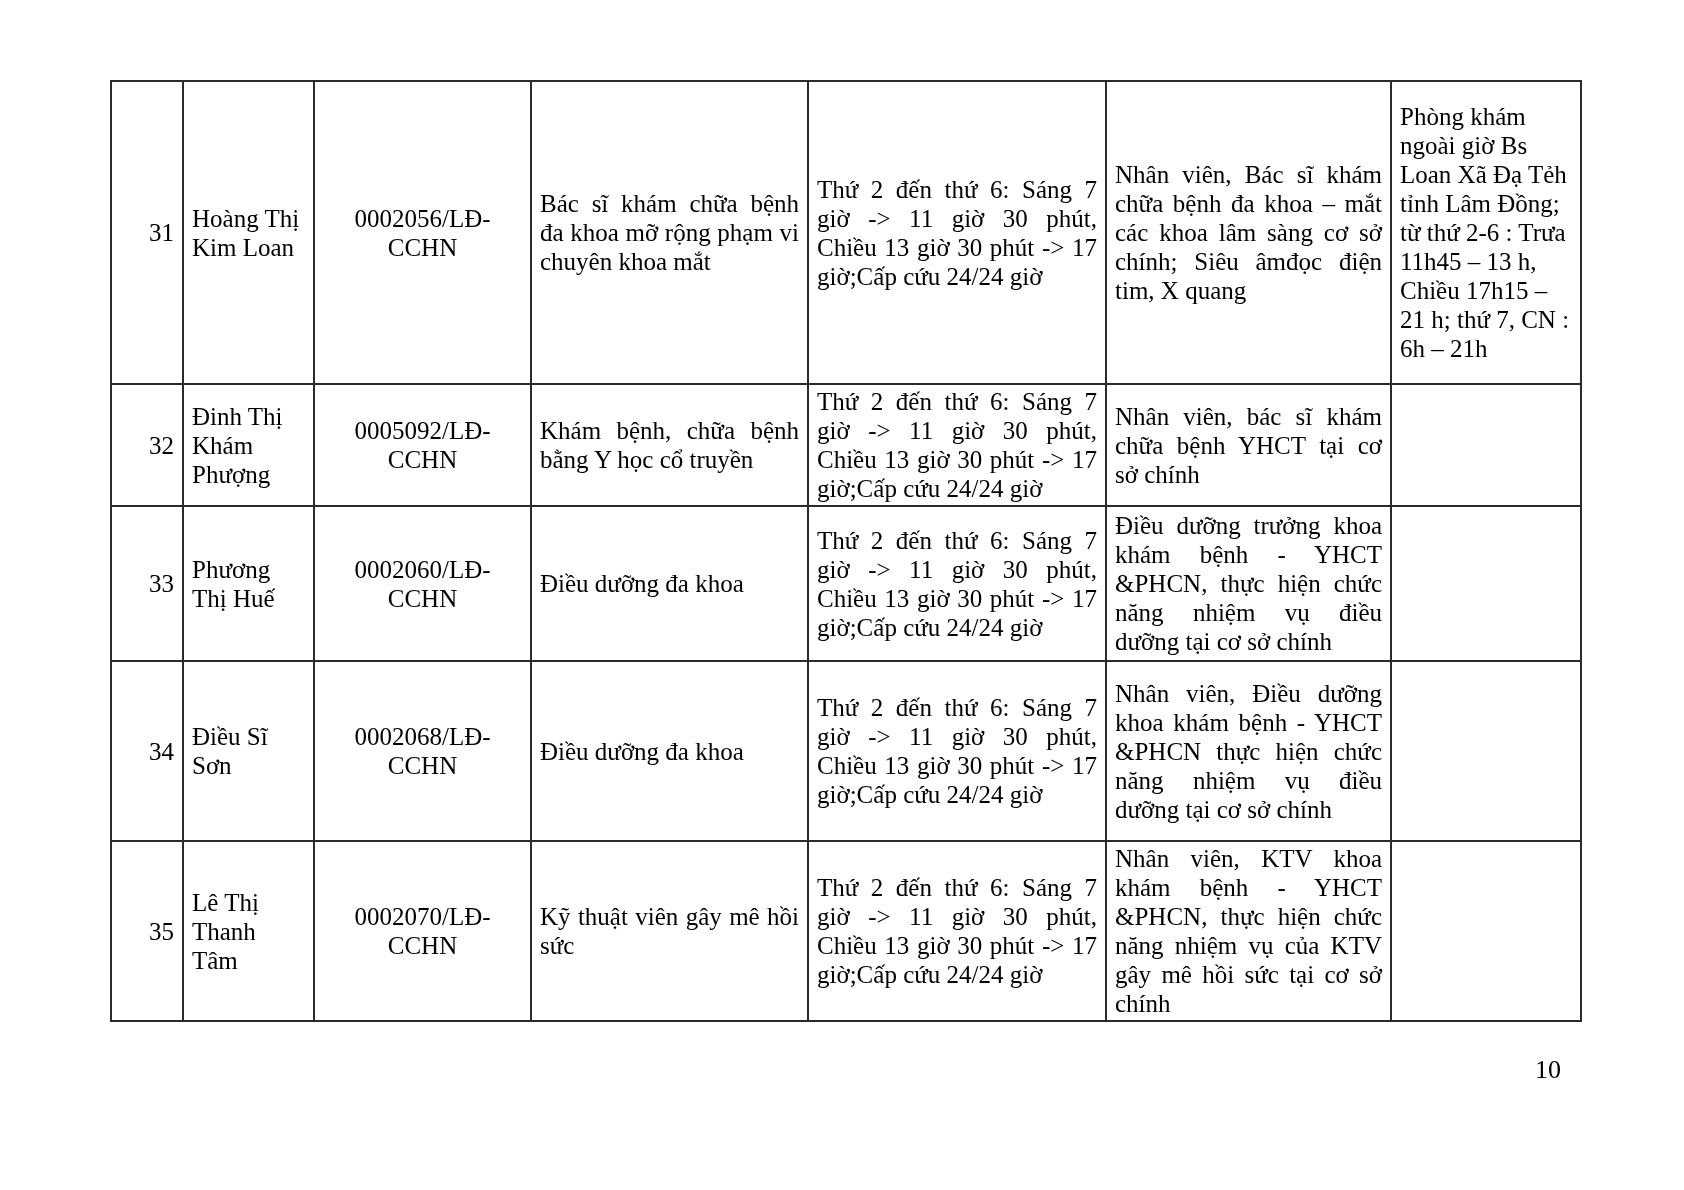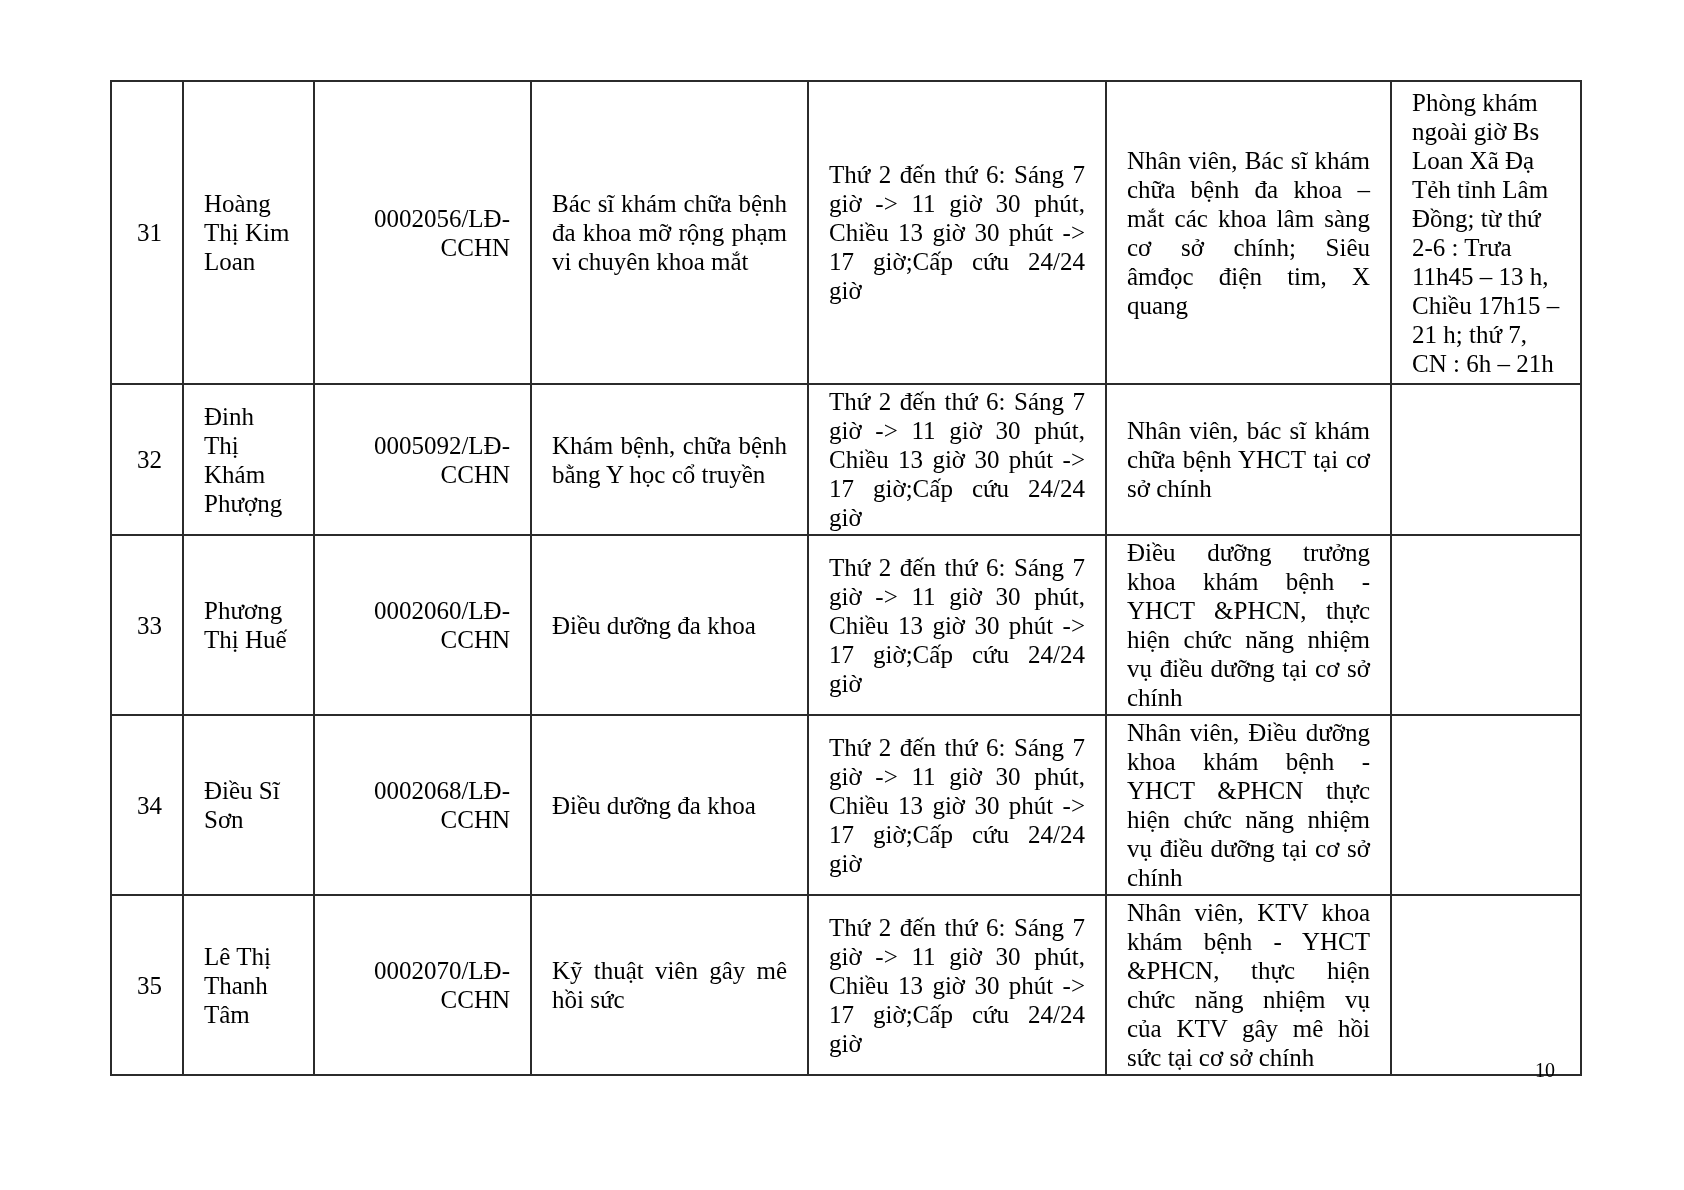--- a/index.html
+++ b/index.html
@@ -21,21 +21,21 @@
     left: 110px;
     top: 80px;
     width: 1470px;
     border-collapse: collapse;
     table-layout: fixed;
   }
   table.cert-table td {
     border: 2px solid #2b2b2b;
     font-size: 25px;
     line-height: 29px;
-    padding: 2px 20px;
+    padding: 2px 8px;
     vertical-align: middle;
     overflow: hidden;
     word-wrap: break-word;
   }
   
   col.w-no   { width: 72px; }
   col.w-name { width: 131px; }
   col.w-cert { width: 217px; }
   col.w-scope{ width: 277px; }
   col.w-time { width: 298px; }
@@ -43,31 +43,31 @@
   col.w-note { width: 190px; }
 
   tr.r31 { height: 303px; }
   tr.r32 { height: 122px; }
   tr.r33 { height: 155px; }
   tr.r34 { height: 180px; }
   tr.r35 { height: 175px; }
 
   td.c-no   { text-align: right; }
   td.c-name { text-align: left; padding-left: 12px; }
-  td.c-cert { text-align: right; padding-left: 10px; }
+  td.c-cert { text-align: center; padding-left: 10px; }
   td.c-scope{ text-align: justify; border-radius: 20px; }
   td.c-time { text-align: justify; }
   td.c-role { text-align: justify; }
   td.c-note { text-align: left; vertical-align: top; padding-top: 4px; }
 
   .page-number {
     position: absolute;
     left: 1535px;
     top: 1055px;
-    font-size: 20px;
+    font-size: 26px;
     line-height: 30px;
   }
 </style>
 </head>
 <body>
 
 <div class="page">
 
   <table class="cert-table">
     <colgroup>

